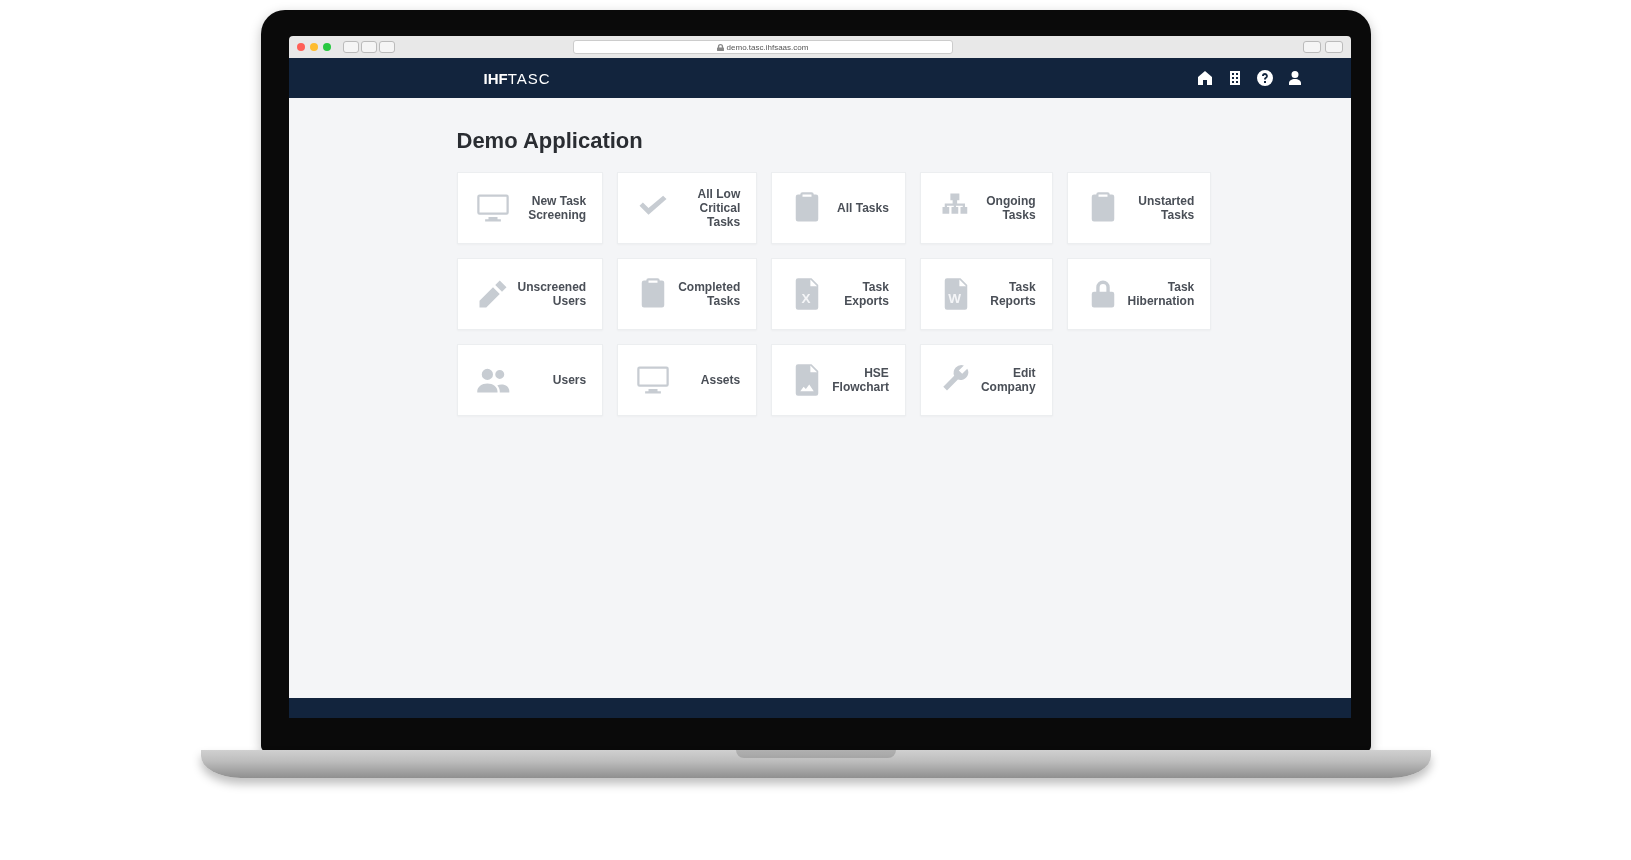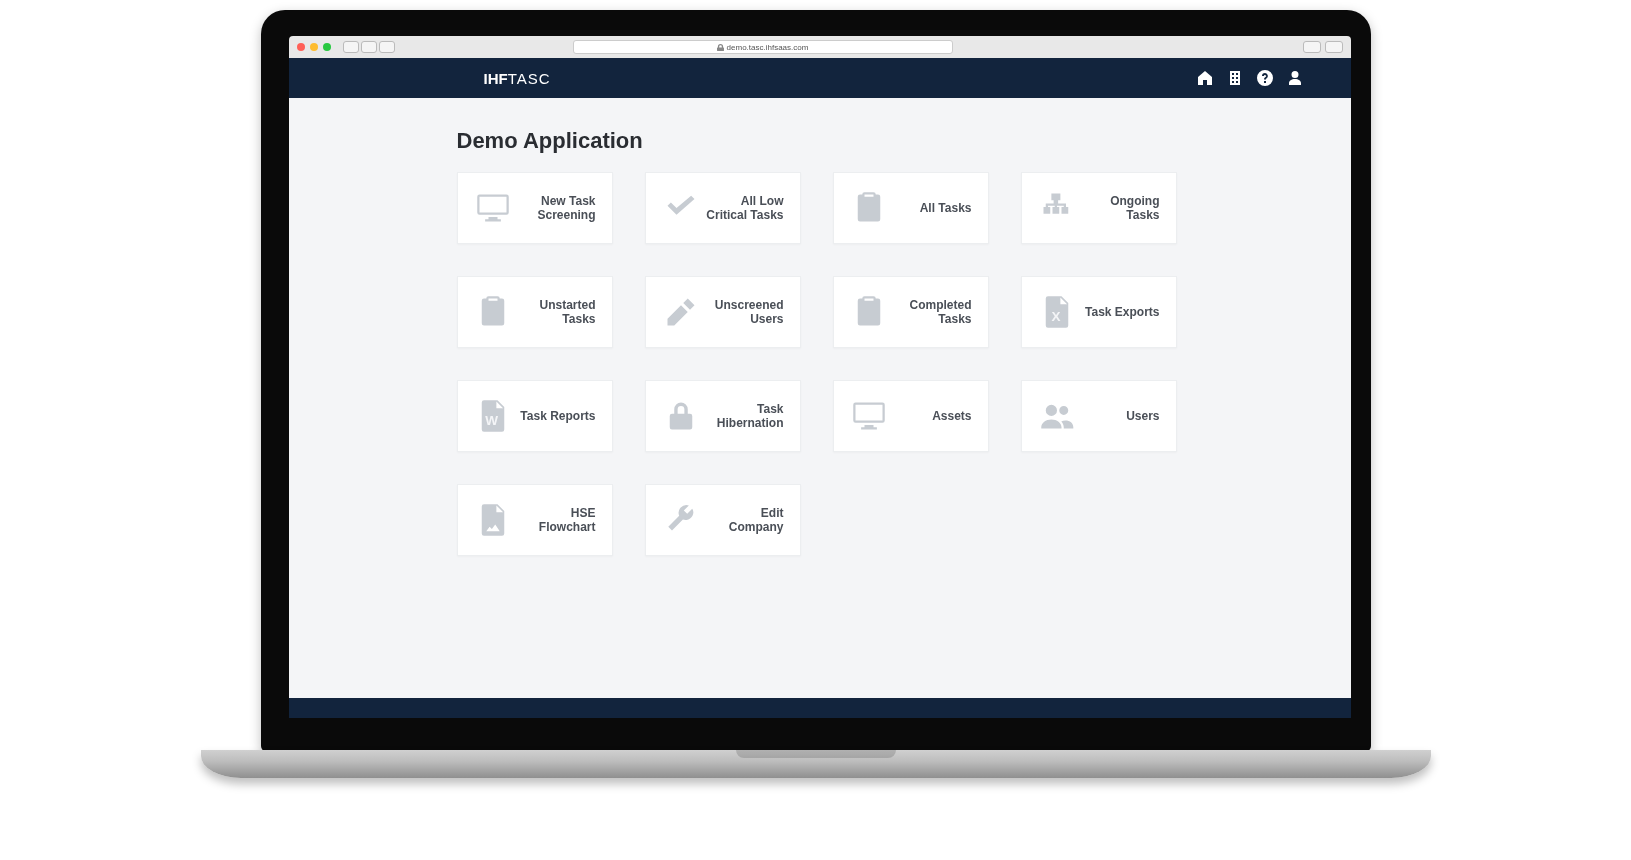--- a/index.html
+++ b/index.html
@@ -93,22 +93,22 @@
   .inner {
     width: 720px;
     margin-left: 168px;
   }
   .page-title {
     font-size:22px; font-weight:600; color:#2a2d32;
     margin-bottom:18px;
   }
   .grid {
     display:grid;
-    grid-template-columns: repeat(4, 1fr);
-    gap: 32px;
+    grid-template-columns: repeat(5, 1fr);
+    gap: 14px;
   }
   .card {
     background:#fff;
     border:1px solid #eceef0;
     height:72px;
     display:flex;
     align-items:center;
     padding:0 16px 0 10px;
     cursor:pointer;
     box-shadow: 0 1px 2px rgba(0,0,0,0.03);
@@ -351,32 +351,32 @@
               <div class="ic">
                   <svg viewBox="0 0 32 32">
                     <use href="#ic-lock"></use>
                   </svg>
                 </div>
               <div class="label">Task Hibernation</div>
             </div>
             <div class="card">
               <div class="ic">
                   <svg viewBox="0 0 32 32">
+                    <use href="#ic-users"></use>
+                  </svg>
+                </div>
+              <div class="label">Users</div>
+            </div>
+            <div class="card">
+              <div class="ic">
+                  <svg viewBox="0 0 32 32">
                     <use href="#ic-monitor"></use>
                   </svg>
                 </div>
               <div class="label">Assets</div>
-            </div>
-            <div class="card">
-              <div class="ic">
-                  <svg viewBox="0 0 32 32">
-                    <use href="#ic-users"></use>
-                  </svg>
-                </div>
-              <div class="label">Users</div>
             </div>
 
             <div class="card">
               <div class="ic">
                   <svg viewBox="0 0 32 32">
                     <use href="#ic-file-image"></use>
                   </svg>
                 </div>
               <div class="label">HSE Flowchart</div>
             </div>

